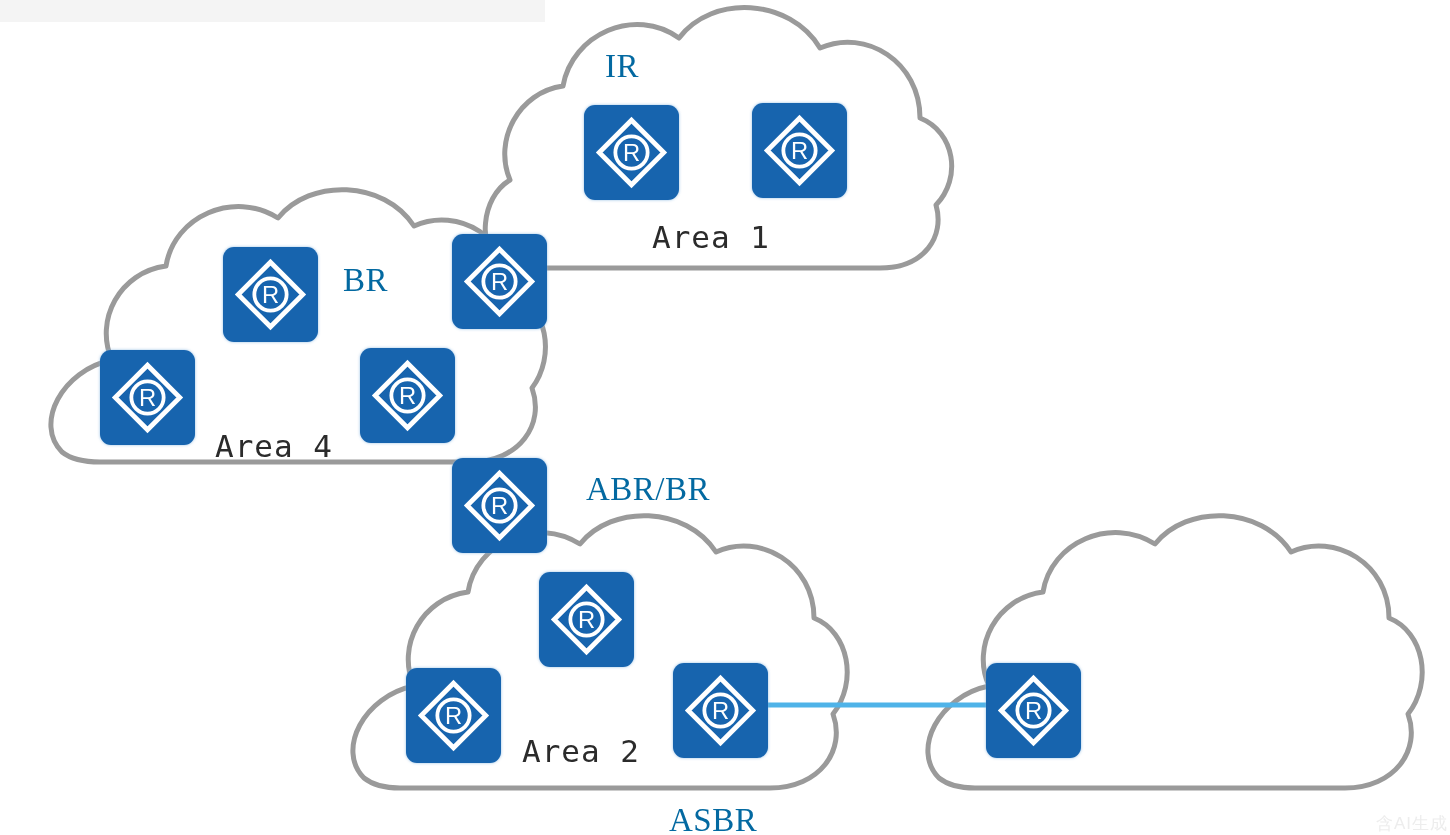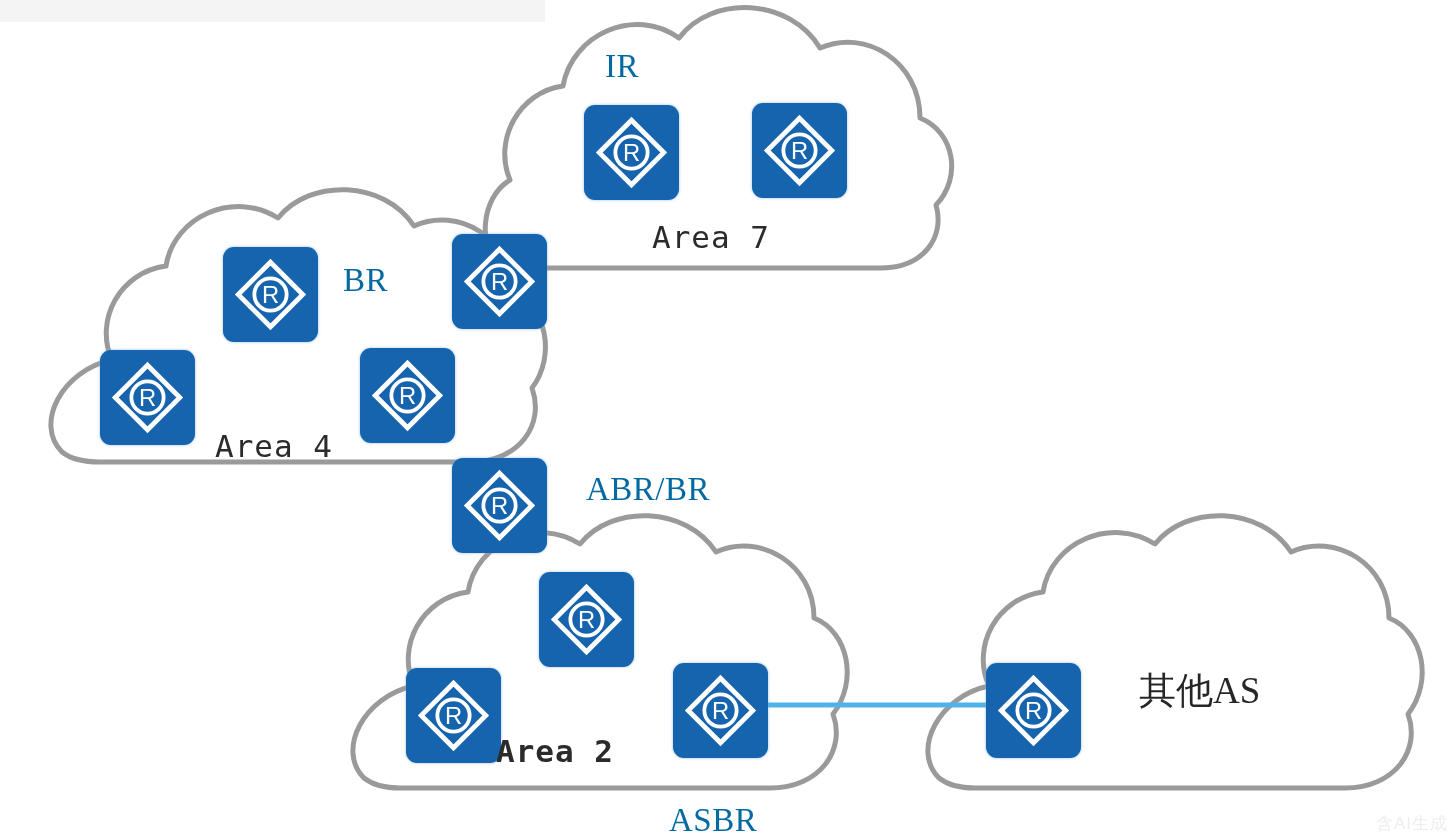--- a/index.html
+++ b/index.html
@@ -224,24 +224,23 @@
   </div>
 
   <div class="router" style="left:986px; top:663px; width:95px; height:95px;">
     <svg viewBox="0 0 100 100">
       <path d="M50 16 L84 50 L50 84 L16 50 Z" fill="none" stroke="#ffffff" stroke-width="5"></path>
       <circle cx="50" cy="50" r="17" fill="none" stroke="#ffffff" stroke-width="4"></circle>
       <text x="50" y="59" text-anchor="middle" font-family="Liberation Sans, sans-serif" font-size="25" fill="#ffffff">R</text>
     </svg>
   </div>
 
-  <div class="area-label" style="left:652px; top:219px;">Area 7</div>
+  <div class="area-label" style="left:652px; top:219px;">Area 1</div>
   <div class="area-label" style="left:215px; top:428px;">Area 4</div>
-  <div class="area-label" style="left:496px; top:733px;font-weight:bold;">Area 2</div>
-  <div class="as-label" style="left:1139px; top:666px;">其他AS</div>
+  <div class="area-label" style="left:522px; top:733px;">Area 2</div>
 
   <div class="role-label" style="left:605px; top:48px;">IR</div>
   <div class="role-label" style="left:343px; top:262px;">BR</div>
   <div class="role-label" style="left:586px; top:471px;">ABR/BR</div>
   <div class="role-label" style="left:669px; top:802px;">ASBR</div>
 
   <div class="watermark" style="left:1376px; top:812px;">含AI生成</div>
 
 </div>
 

